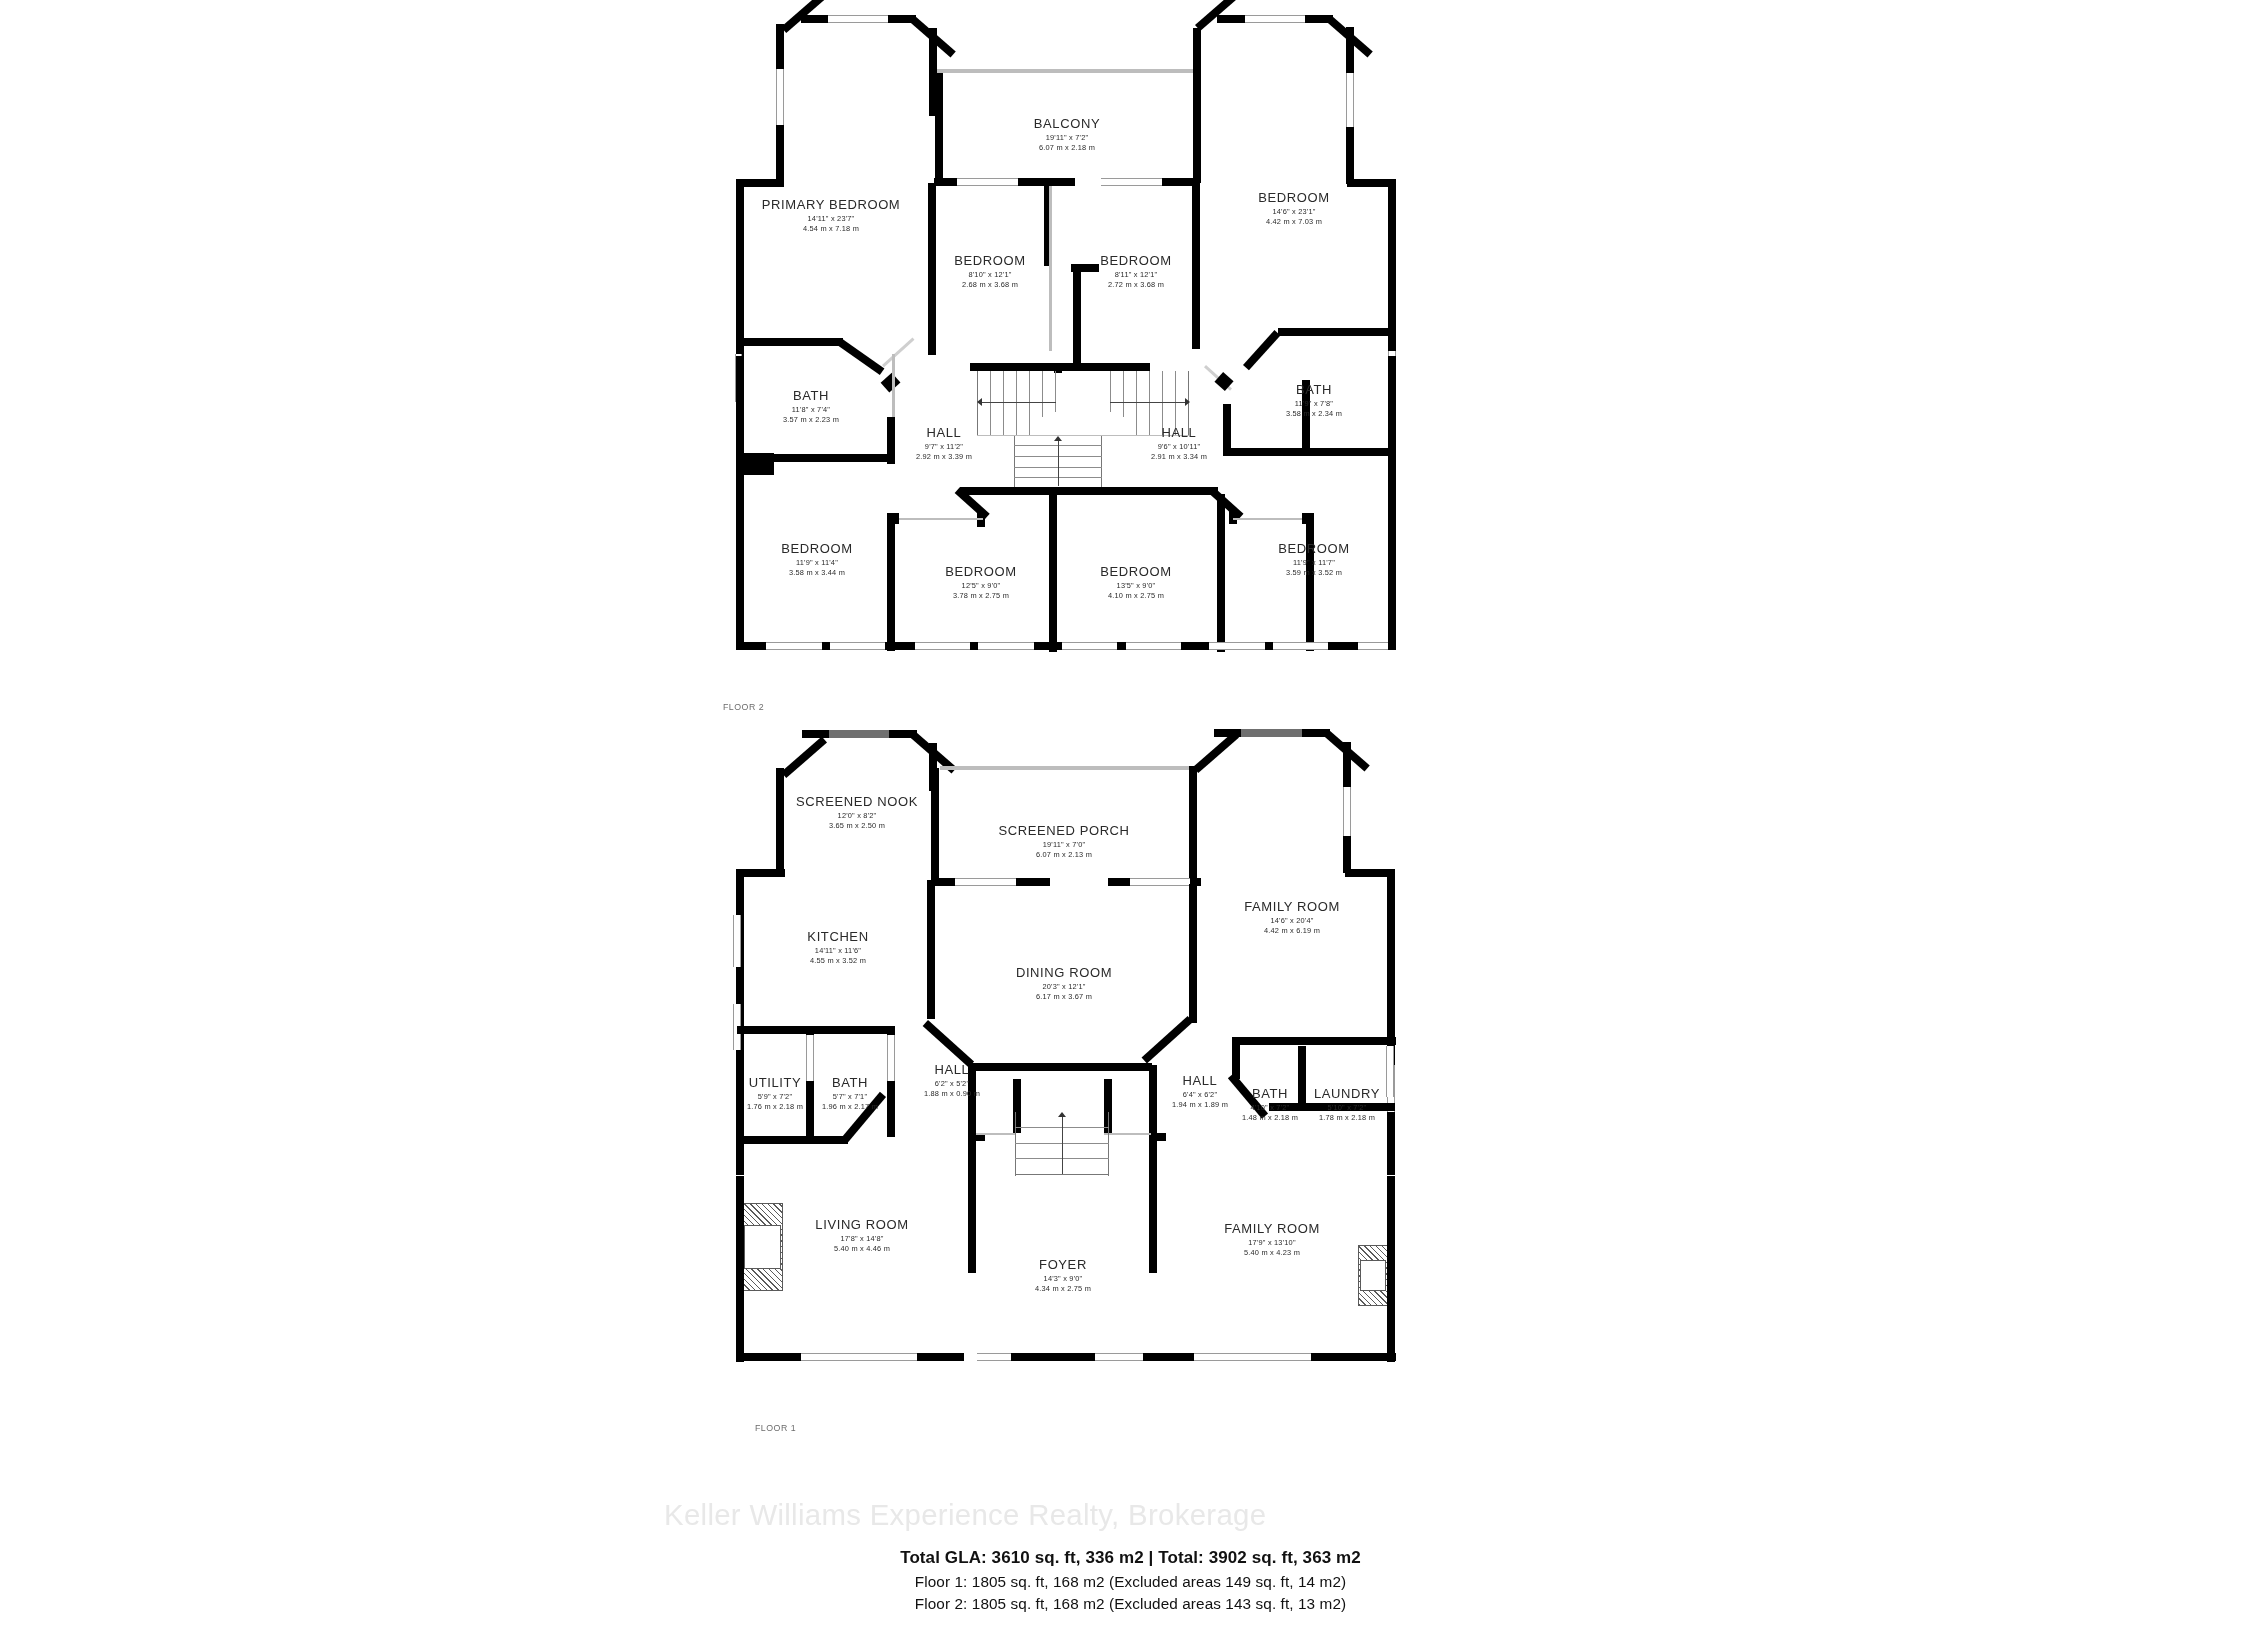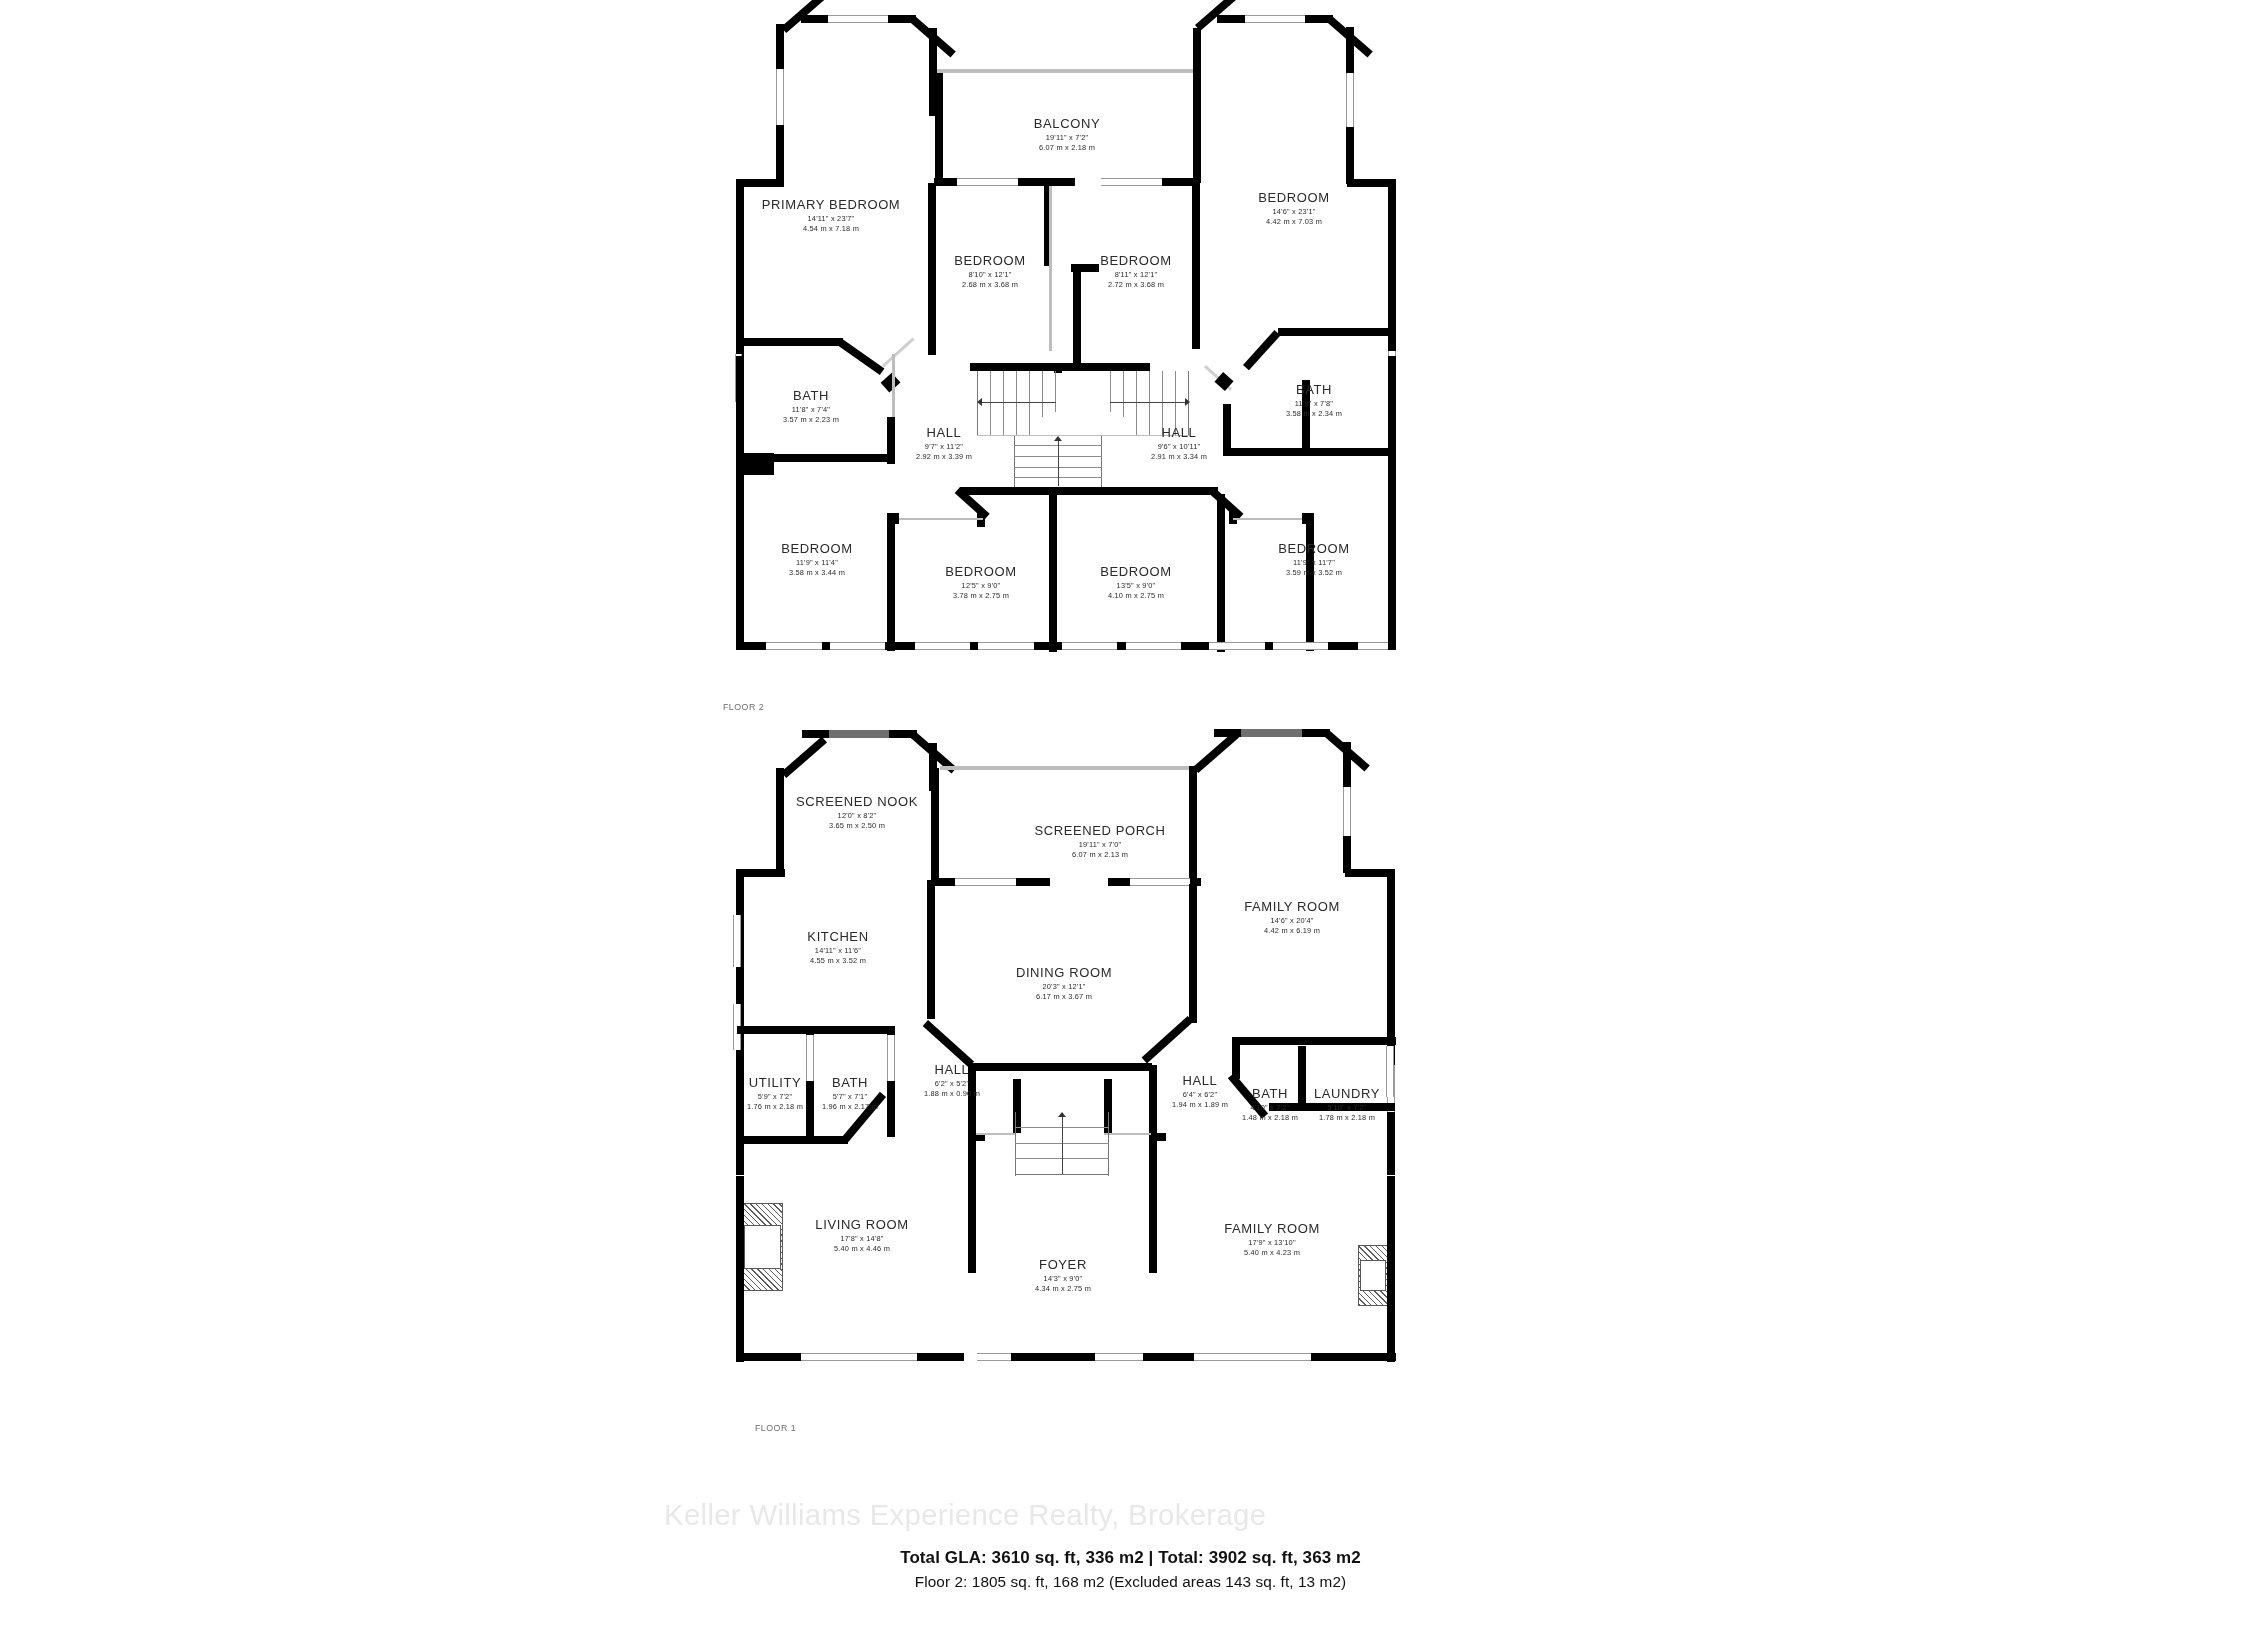--- a/index.html
+++ b/index.html
@@ -385,21 +385,21 @@
     <div class="w" style="left:419px;top:632px;width:52px;height:8.2px;"></div>
     <div class="win" style="left:470px;top:632px;width:118px;height:8.2px;"></div>
     <div class="w" style="left:587px;top:632px;width:85px;height:8.2px;"></div>
     <div class="w" style="left:663px;top:455px;width:8.2px;height:186px;"></div>
 
     <div class="room" style="left:133px;top:72px;">
       <div class="nm">SCREENED NOOK</div>
       <div class="ft">12'0" x 8'2"</div>
       <div class="mt">3.65 m x 2.50 m</div>
     </div>
-    <div class="room" style="left:340px;top:101px;margin-left:36px;">
+    <div class="room" style="left:340px;top:101px;">
       <div class="nm">SCREENED PORCH</div>
       <div class="ft">19'11" x 7'0"</div>
       <div class="mt">6.07 m x 2.13 m</div>
     </div>
     <div class="room" style="left:568px;top:177px;">
       <div class="nm">FAMILY ROOM</div>
       <div class="ft">14'6" x 20'4"</div>
       <div class="mt">4.42 m x 6.19 m</div>
     </div>
     <div class="room" style="left:114px;top:207px;">
@@ -458,17 +458,18 @@
       <div class="mt">5.40 m x 4.23 m</div>
     </div>
   </div>
 
   <div class="floor-caption" id="cap1">FLOOR 1</div>
 
   <div class="watermark">Keller Williams Experience Realty, Brokerage</div>
 
   <div class="summary">
     <div class="total">Total GLA: 3610 sq. ft, 336 m2 | Total: 3902 sq. ft, 363 m2</div>
+    <div class="fl">Floor 1: 1805 sq. ft, 168 m2 (Excluded areas 149 sq. ft, 14 m2)</div>
     <div class="fl">Floor 2: 1805 sq. ft, 168 m2 (Excluded areas 143 sq. ft, 13 m2)</div>
   </div>
 
 </div>
 
 
 </body></html>

